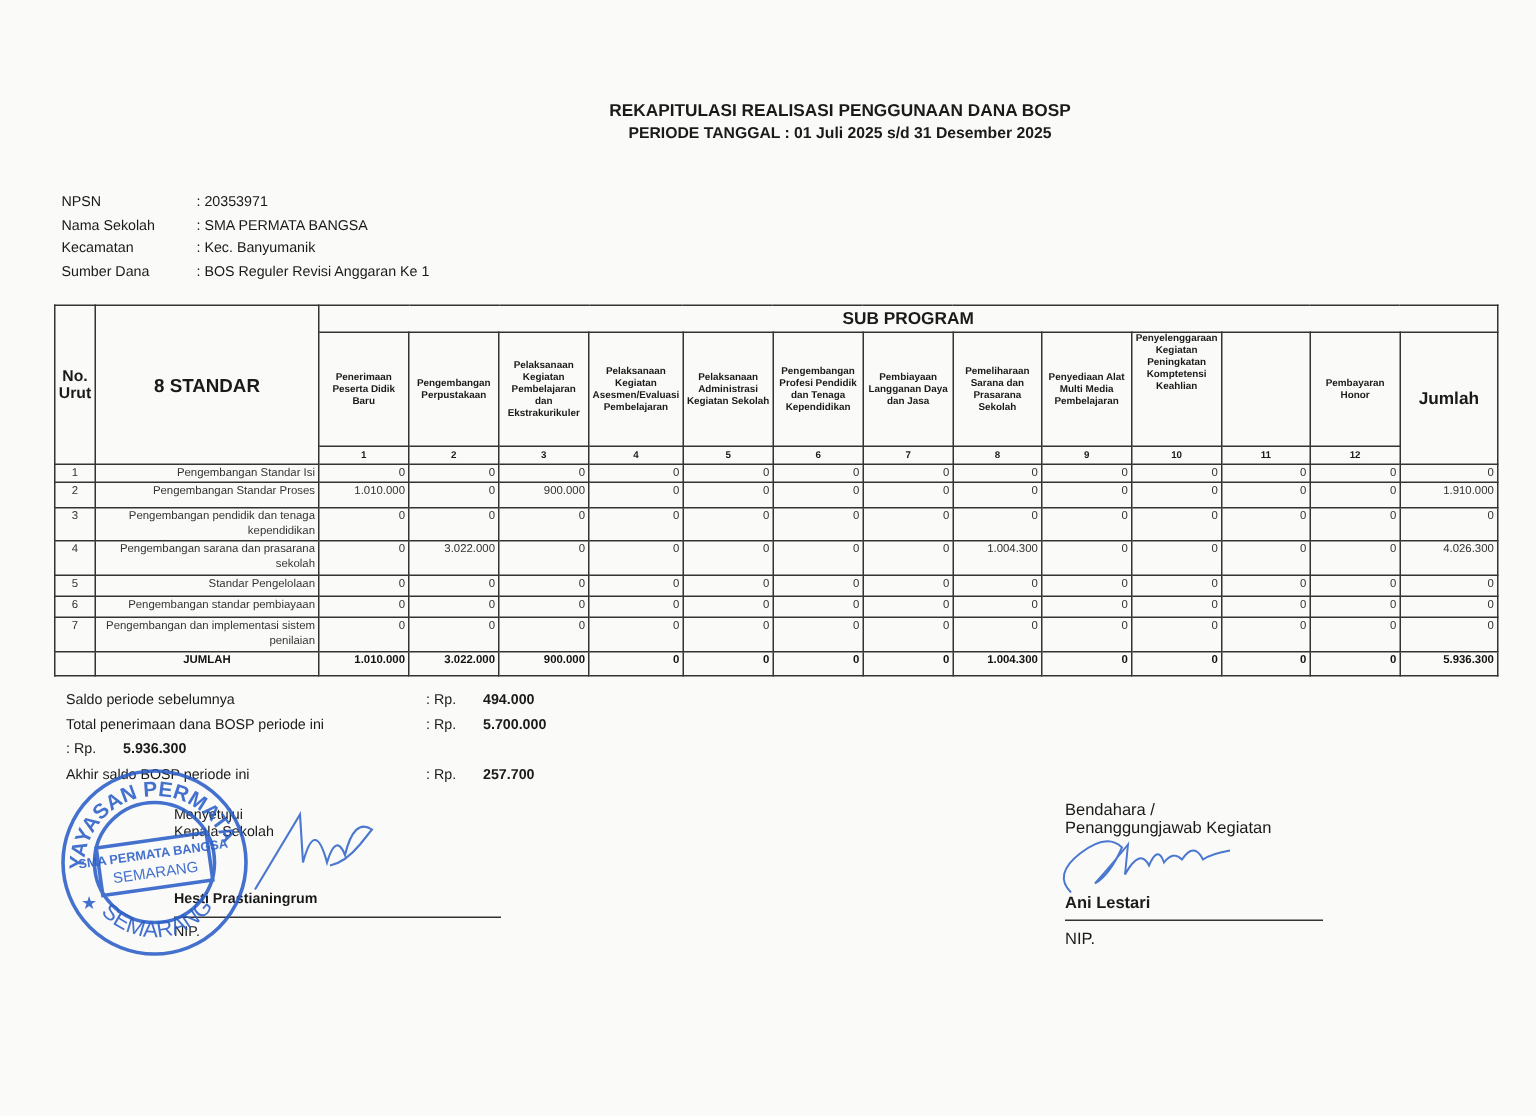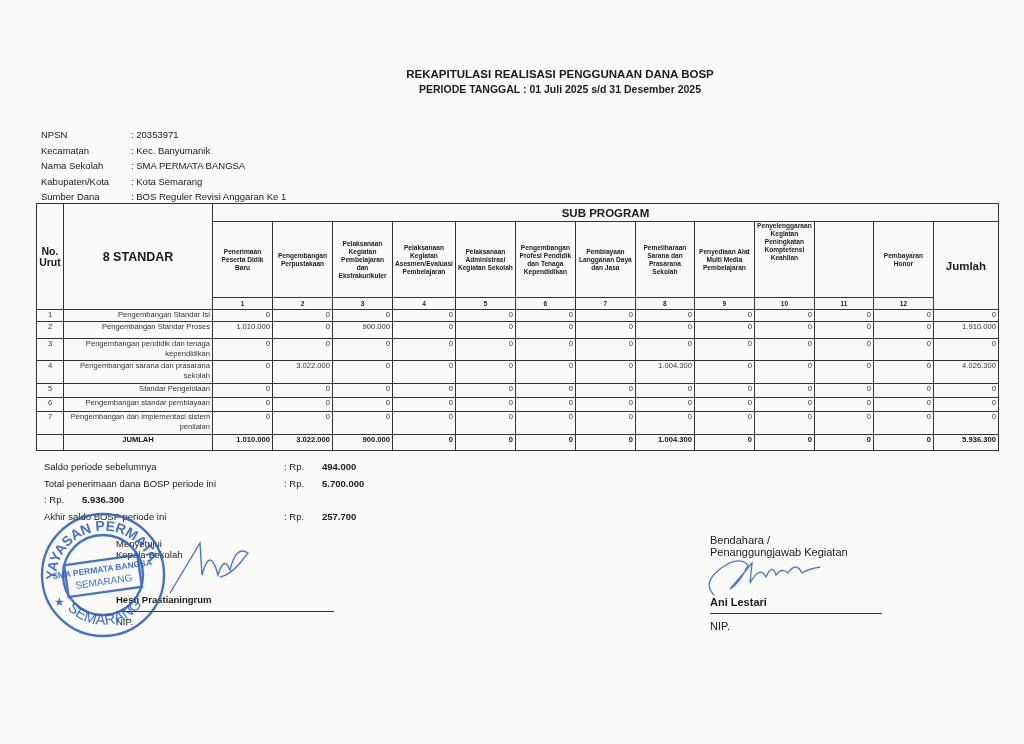--- a/index.html
+++ b/index.html
@@ -51,30 +51,26 @@
 
   <div class="title t1">REKAPITULASI REALISASI PENGGUNAAN DANA BOSP</div>
   <div class="title t2">PERIODE TANGGAL : 01 Juli 2025 s/d 31 Desember 2025</div>
 
   <div class="info">
     <div class="info-row">
         <span class="info-label">NPSN</span>
         <span class="info-val">: 20353971</span>
       </div>
     <div class="info-row">
+        <span class="info-label">Nama Sekolah</span>
+        <span class="info-val">: SMA PERMATA BANGSA</span>
+      </div>
+    <div class="info-row">
         <span class="info-label">Kecamatan</span>
         <span class="info-val">: Kec. Banyumanik</span>
-      </div>
-    <div class="info-row">
-        <span class="info-label">Nama Sekolah</span>
-        <span class="info-val">: SMA PERMATA BANGSA</span>
-      </div>
-    <div class="info-row">
-        <span class="info-label">Kabupaten/Kota</span>
-        <span class="info-val">: Kota Semarang</span>
       </div>
     <div class="info-row">
         <span class="info-label">Sumber Dana</span>
         <span class="info-val">: BOS Reguler Revisi Anggaran Ke 1</span>
       </div>
   </div>
 
   <table class="rek">
     <colgroup>
       <col style="width:27px">

